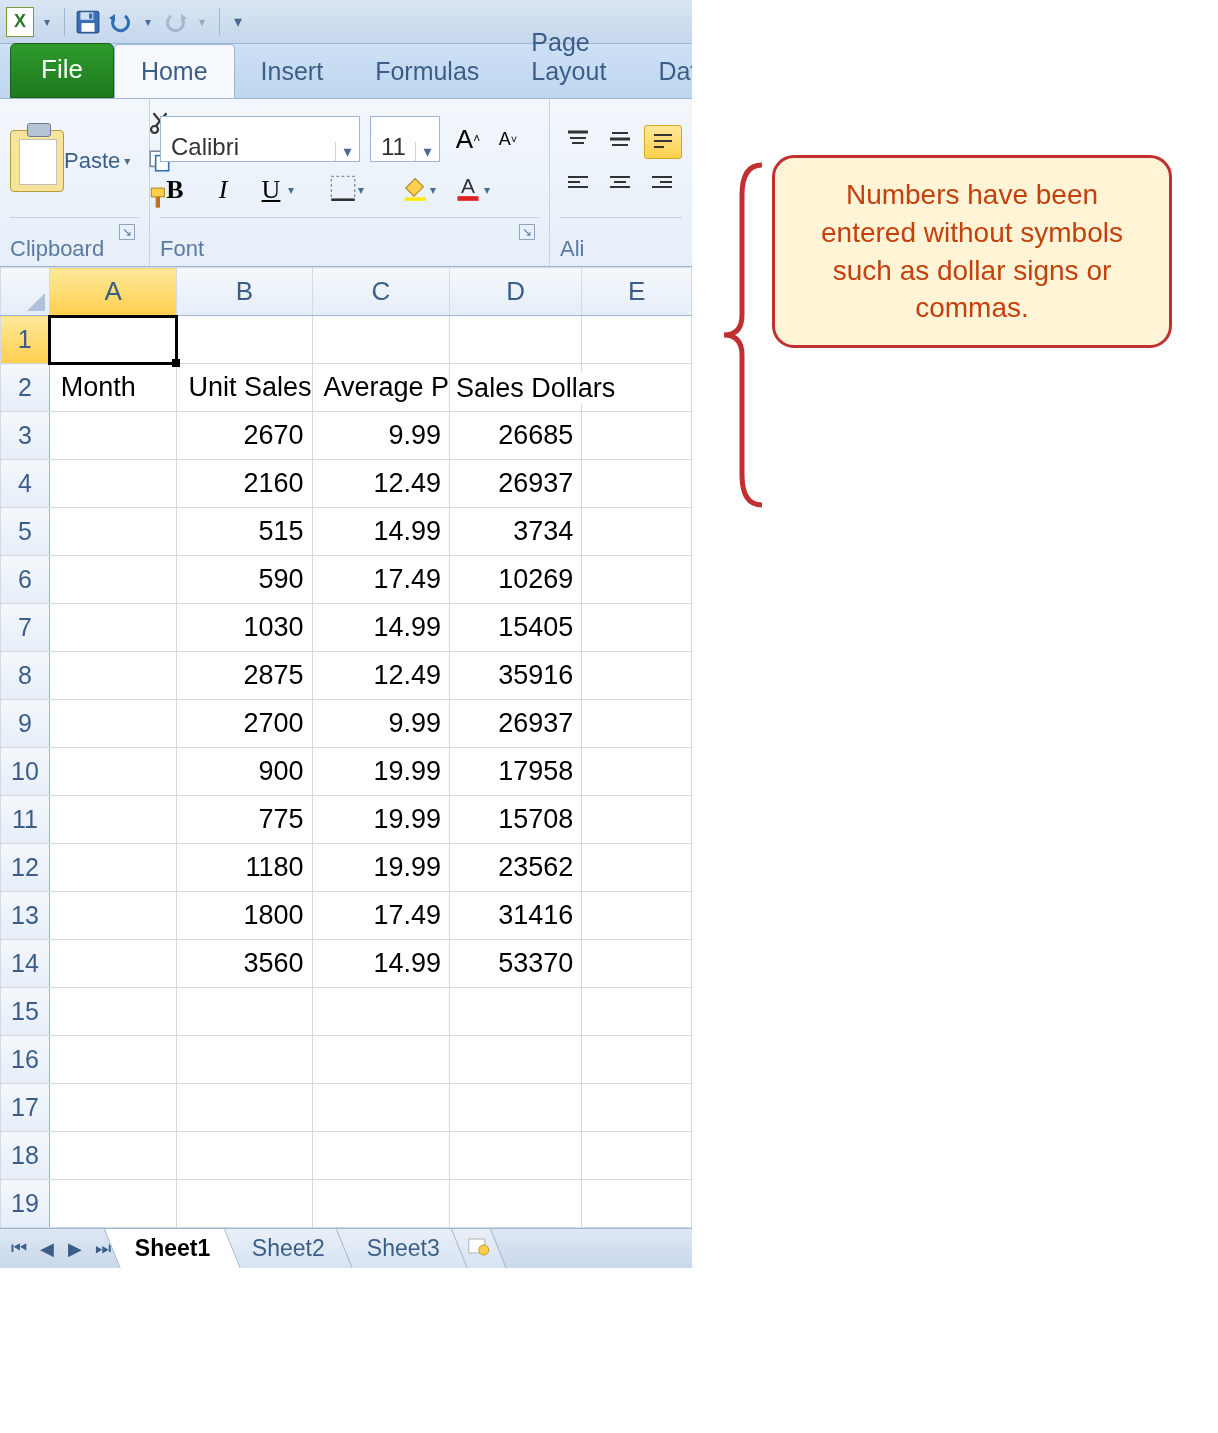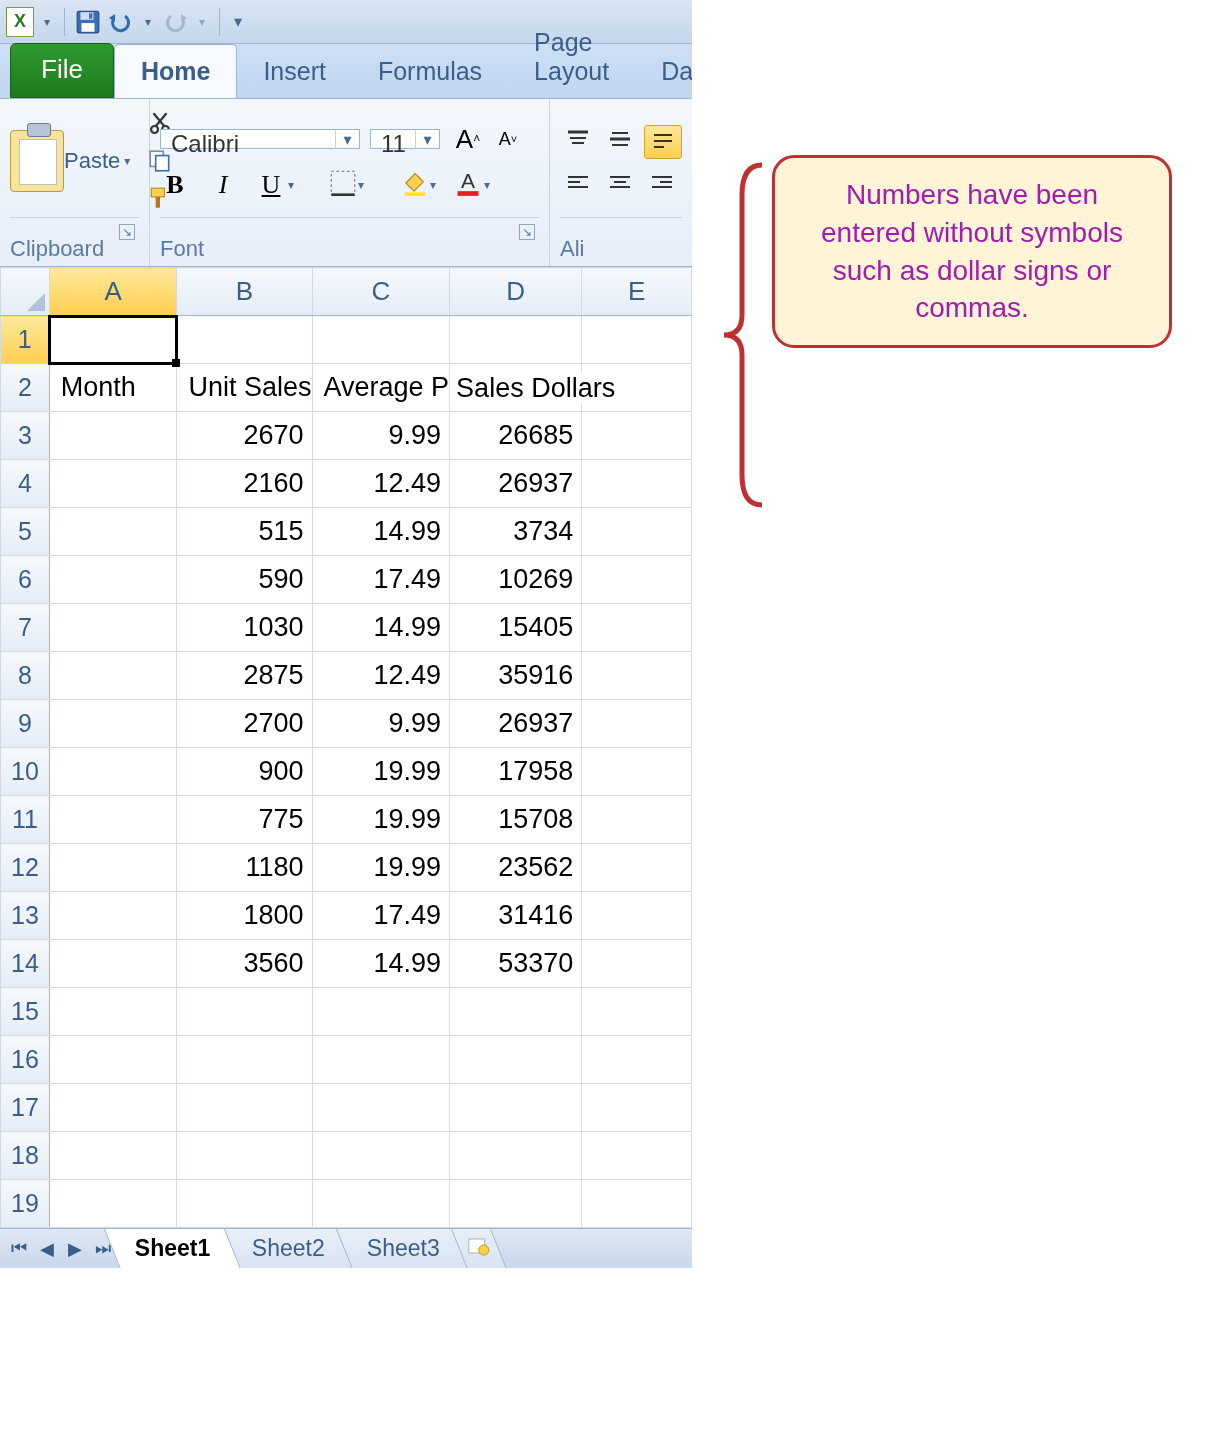--- a/index.html
+++ b/index.html
@@ -48,21 +48,20 @@
     padding:12px 26px;
     cursor:pointer;
   }
   .tab.active{
     background:#f6f9fd;
     border:1px solid #9db6d4;
     border-bottom:none;
     border-top-left-radius:5px;
     border-top-right-radius:5px;
     color:#3b5e88;
-    font-weight:bold;
   }
 
   
   .ribbon{
     background:linear-gradient(#f3f7fc,#e6eef8);
     border-bottom:1px solid #9db6d4;
     display:flex;
     height:168px;
   }
   .rgroup{
@@ -90,21 +89,21 @@
   .paste-big .clip{width:54px;height:62px;background:#f7e39a;border:1px solid #b59c3f;border-radius:4px;position:relative}
   .paste-big .clip::before{content:"";position:absolute;top:-8px;left:16px;width:22px;height:12px;background:#b7c4d6;border:1px solid #6d7b90;border-radius:3px;}
   .paste-big .clip::after{content:"";position:absolute;top:8px;left:8px;width:36px;height:44px;background:#fff;border:1px solid #c0c0c0;}
   .mini-stack{display:flex;flex-direction:column;gap:6px}
   .mini{width:32px;height:32px;display:flex;align-items:center;justify-content:center;cursor:pointer}
 
   
   .font-row{display:flex;flex-direction:column;gap:12px;width:380px}
   .font-top{display:flex;gap:10px;align-items:center}
   .combo{
-    background:#fff;border:1px solid #9db6d4;display:flex;align-items:flex-start;height:20px;
+    background:#fff;border:1px solid #9db6d4;display:flex;align-items:flex-end;height:46px;
   }
   .combo .text{padding:0 10px;font-size:24px;color:#333;flex:1;overflow:hidden;white-space:nowrap;text-align:left}
   .combo .arr{border-left:1px solid #c3d4e8;width:24px;text-align:center;color:#4a6a94}
   .font-name{width:200px}
   .font-size{width:70px}
   .grow-shrink{display:flex;gap:4px}
   .abtn{width:36px;height:36px;display:flex;align-items:center;justify-content:center;cursor:pointer;font-family:"Times New Roman",serif}
 
   .font-bot{display:flex;gap:18px;align-items:center}
   .fbtn{font-size:26px;font-family:"Times New Roman",serif;cursor:pointer;width:30px;text-align:center}
@@ -185,21 +184,21 @@
   .callout-wrap{position:relative;width:500px}
   .brace{position:absolute;left:20px;top:15px}
   .callout{
     position:absolute;left:80px;top:155px;
     width:400px;
     background:#fff4d6;
     border:3px solid #c03030;
     border-radius:22px;
     padding:18px 22px;
     font-size:28px;
-    color:#a21caf;
+    color:#c2410c;
     text-align:center;
     line-height:1.35;
   }
 
   
   .tabstrip{
     background:linear-gradient(#dfe7f3,#c9d8ec);
     border-top:1px solid #9db6d4;
     height:40px;
     display:flex;

